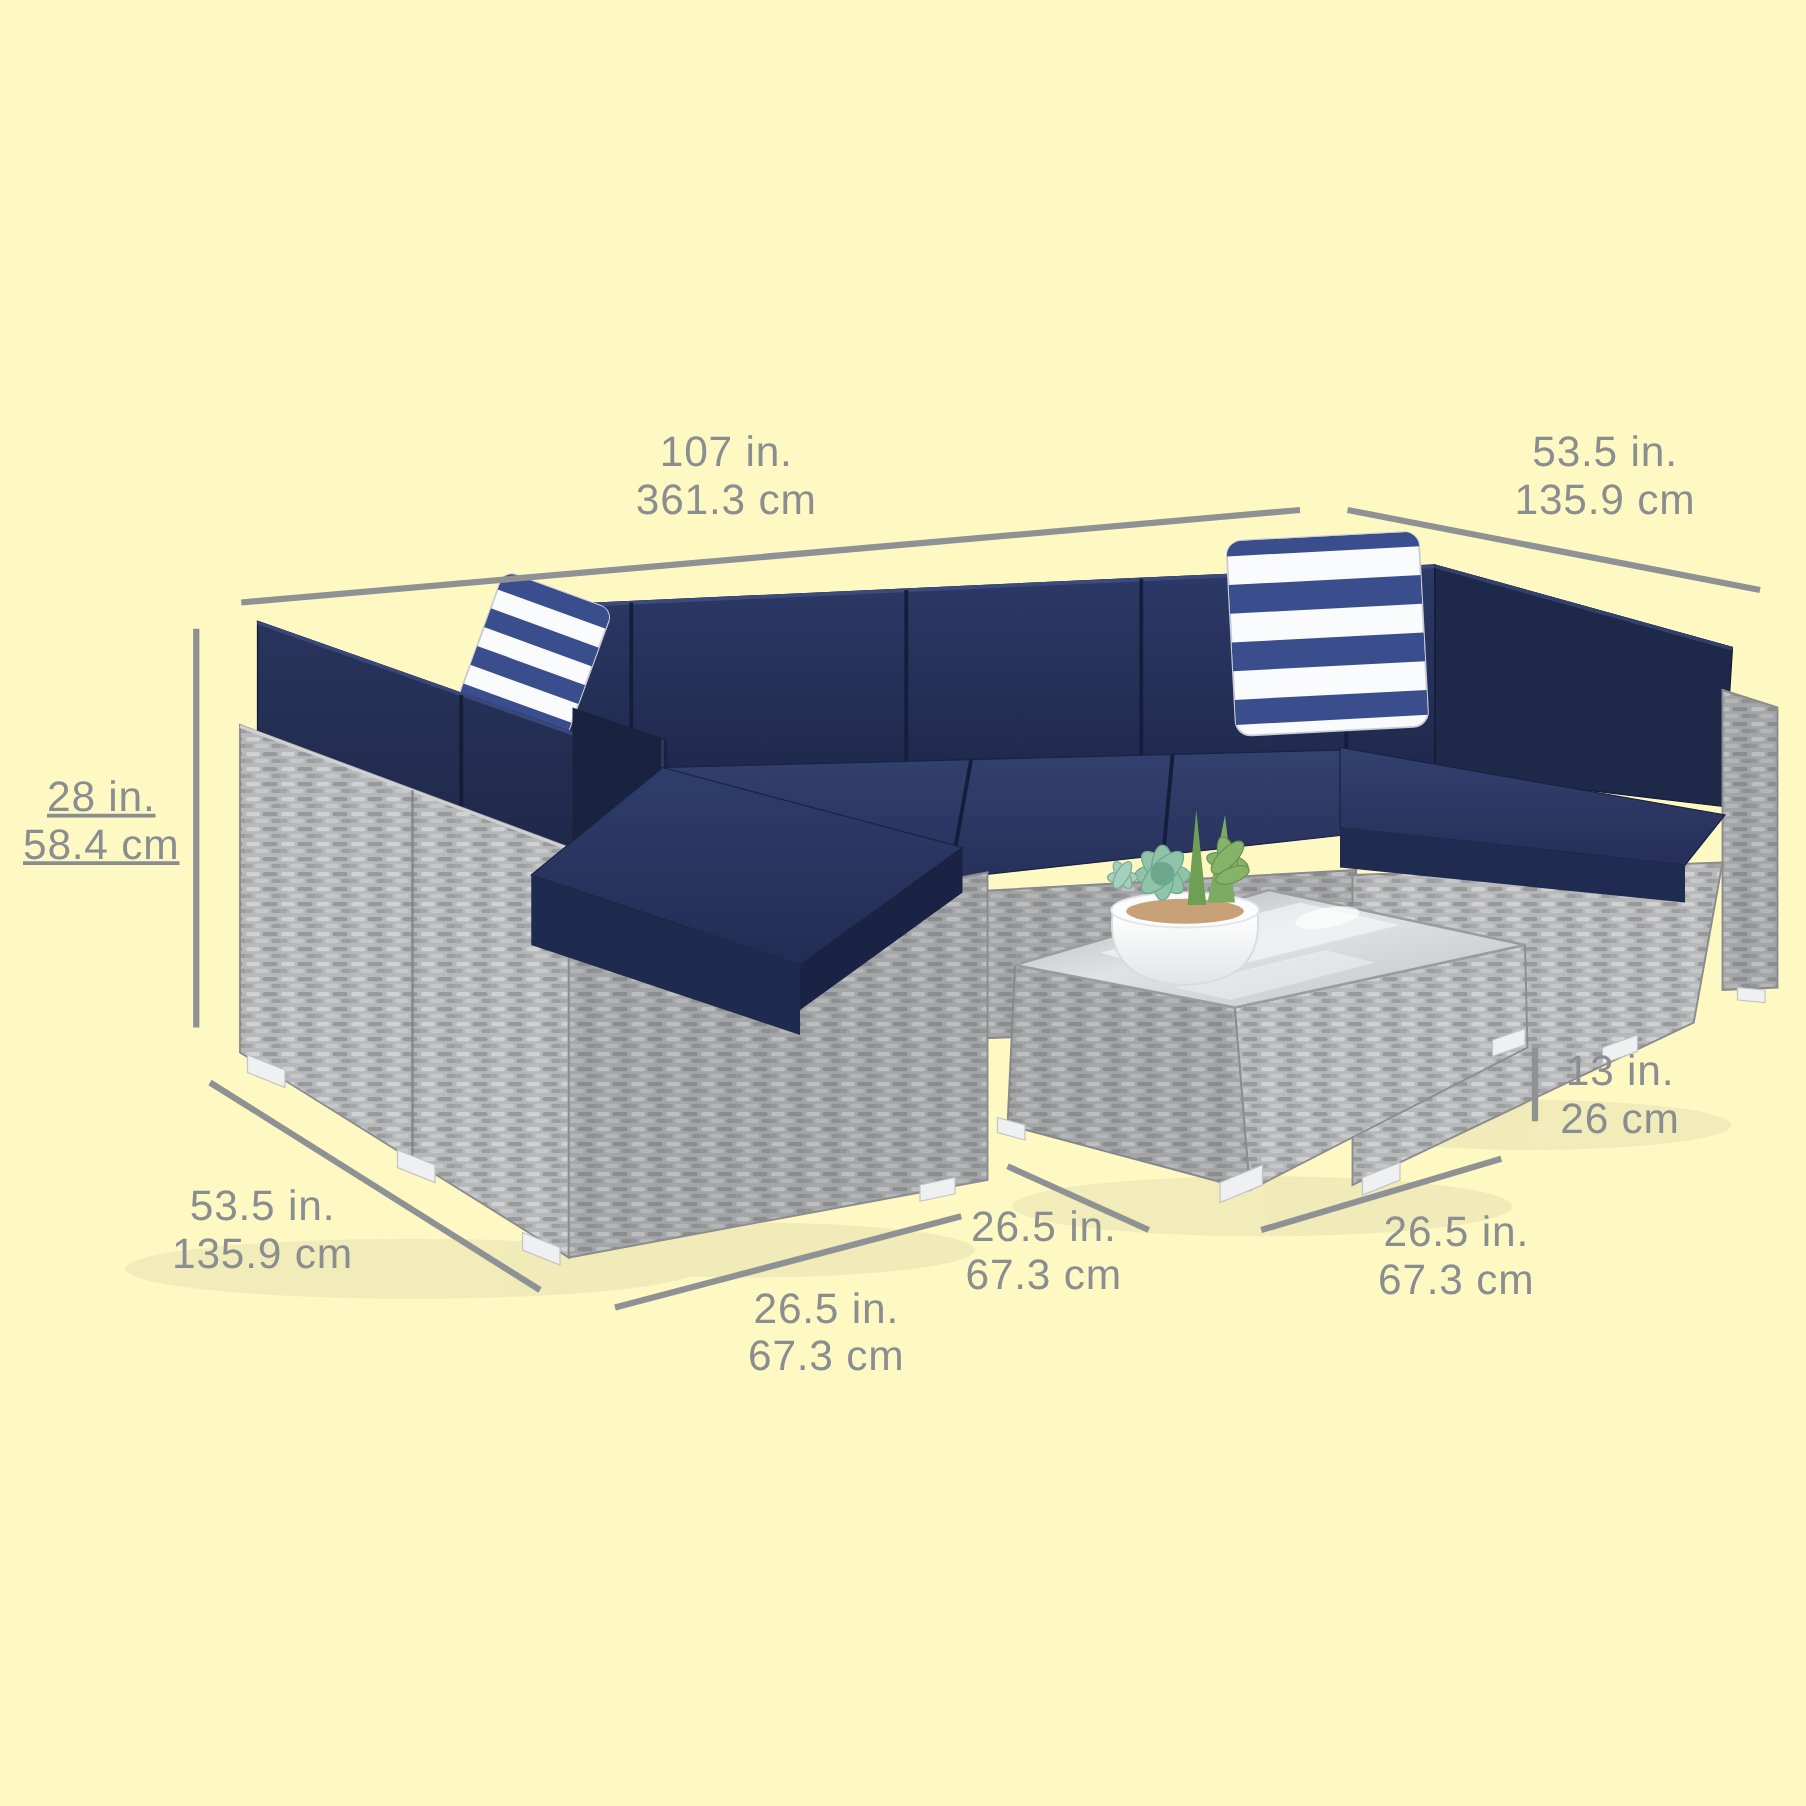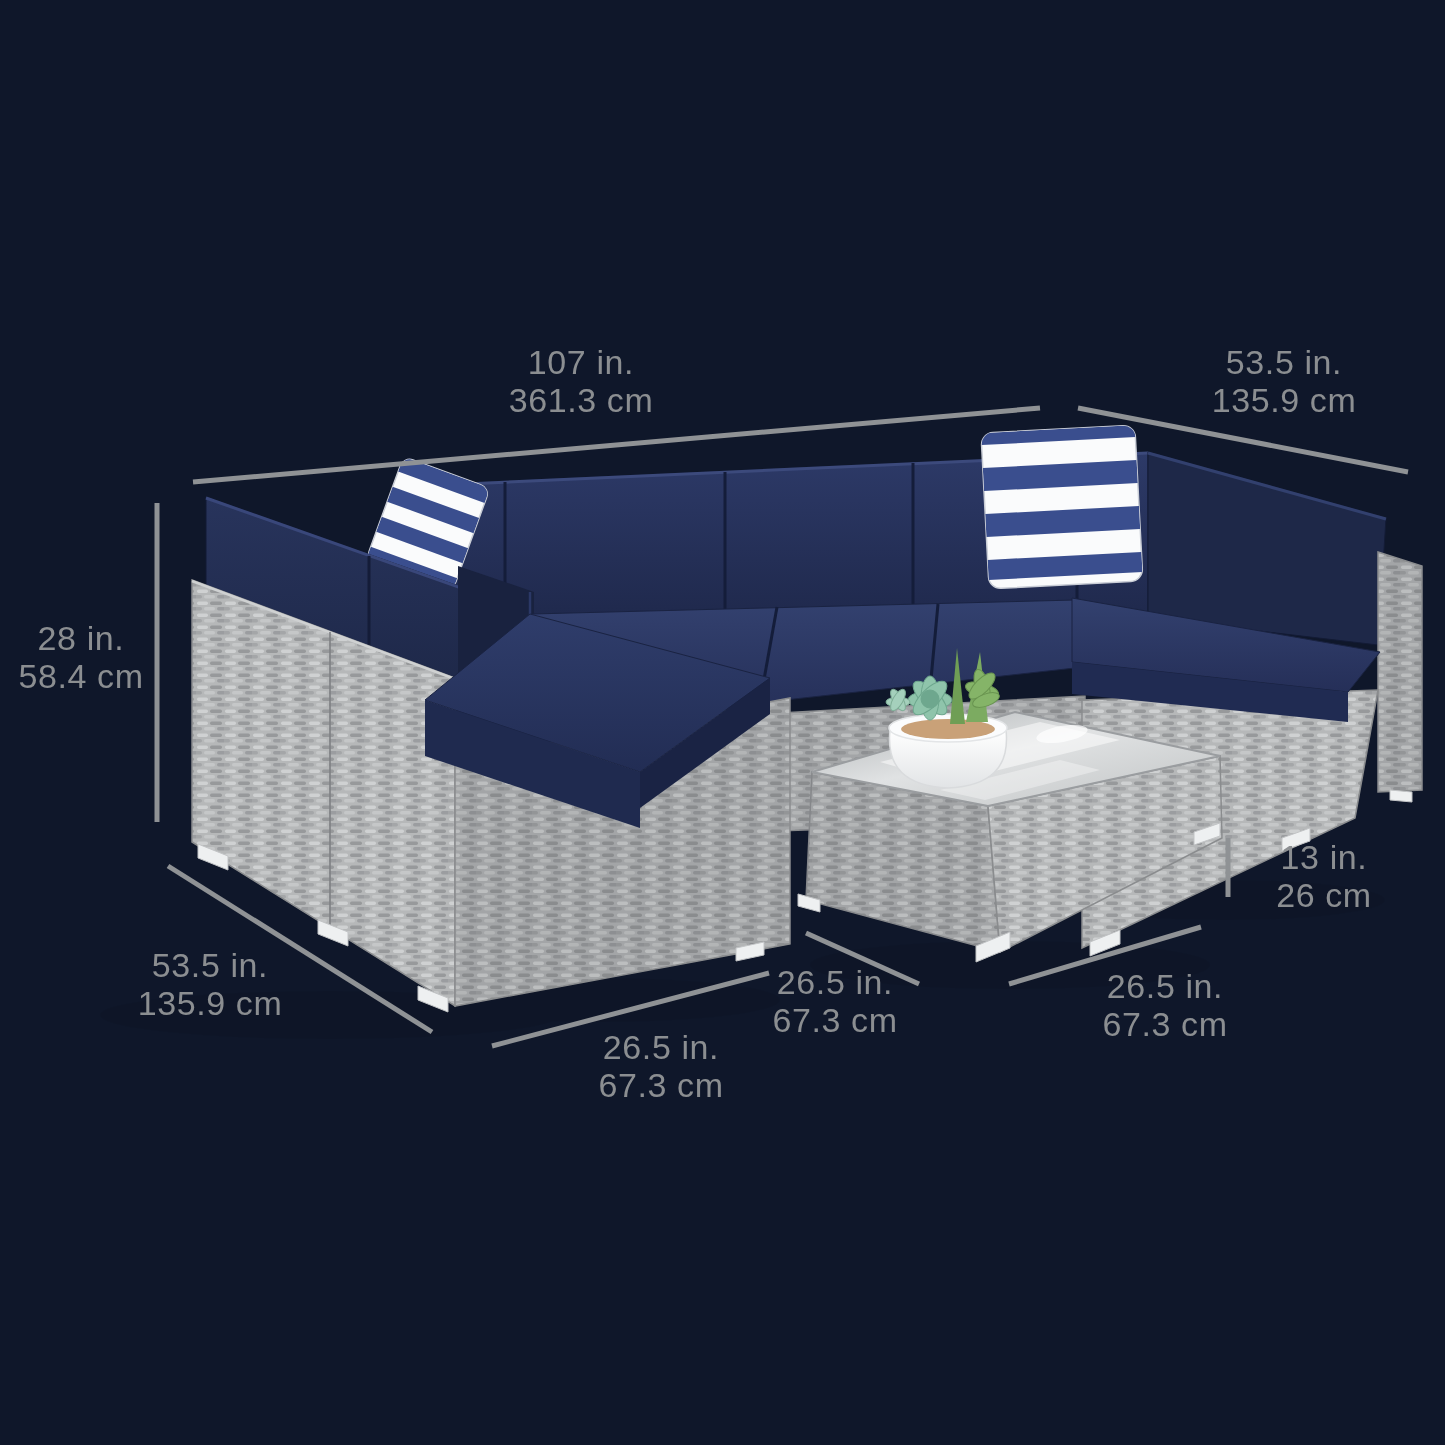--- a/index.html
+++ b/index.html
@@ -1,17 +1,17 @@
 <!DOCTYPE html>
 <html><head>
 <meta charset="utf-8">
 <style>
   html,body{margin:0;padding:0;background:#ffffff;}
   .stage{
-    position:relative;width:1445px;height:1445px;background:#0f172a;overflow:hidden;
+    position:relative;width:1445px;height:1445px;background:#fef9c3;overflow:hidden;
     font-family:"Liberation Sans",sans-serif;
   }
   .stage svg{position:absolute;left:0;top:0;width:1445px;height:1445px;}
   .dim-label{
     position:absolute;transform:translate(-50%,-50%);
     text-align:center;color:#8b8e91;font-size:34px;line-height:38px;
     letter-spacing:.6px;white-space:nowrap;font-weight:400;
   }
 </style>
 </head>
@@ -229,21 +229,21 @@
   <div class="dim-label" style="left:581px;top:381px;">
     <div>107 in.</div>
     <div>361.3 cm</div>
   </div>
 
   <div class="dim-label" style="left:1284px;top:381px;">
     <div>53.5 in.</div>
     <div>135.9 cm</div>
   </div>
 
-  <div class="dim-label" style="left:81px;top:657px;">
+  <div class="dim-label" style="left:81px;top:657px;text-decoration:underline;">
     <div>28 in.</div>
     <div>58.4 cm</div>
   </div>
 
   <div class="dim-label" style="left:210px;top:984px;">
     <div>53.5 in.</div>
     <div>135.9 cm</div>
   </div>
 
   <div class="dim-label" style="left:661px;top:1066px;">
@@ -254,18 +254,18 @@
   <div class="dim-label" style="left:835px;top:1001px;">
     <div>26.5 in.</div>
     <div>67.3 cm</div>
   </div>
 
   <div class="dim-label" style="left:1165px;top:1005px;">
     <div>26.5 in.</div>
     <div>67.3 cm</div>
   </div>
 
-  <div class="dim-label" style="left:1296px;top:876px;margin-left:28px;">
+  <div class="dim-label" style="left:1296px;top:876px;">
     <div>13 in.</div>
     <div>26 cm</div>
   </div>
 
 </div>
 
 </body></html>

